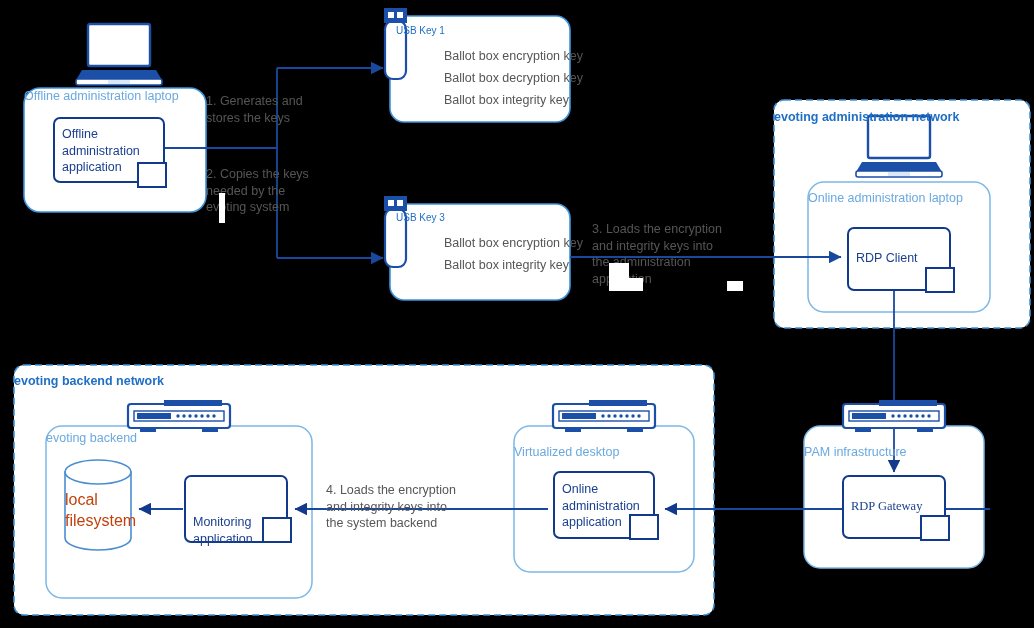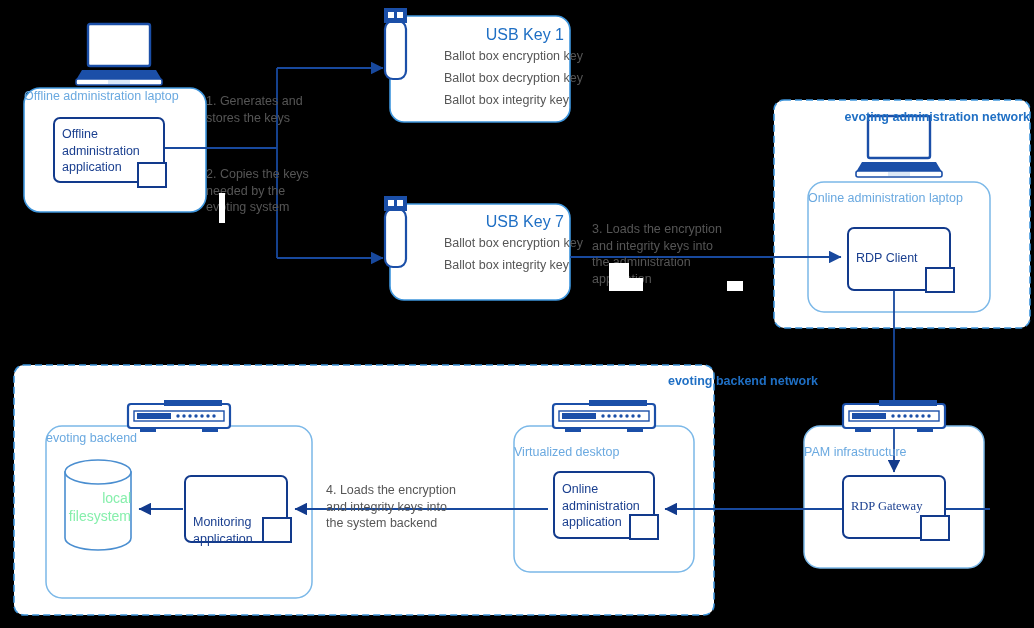--- a/index.html
+++ b/index.html
@@ -3,27 +3,27 @@
 <meta charset="utf-8">
 <style>
   html,body{margin:0;padding:0;background:#000;}
   #stage{
     position:relative;width:1034px;height:628px;background:#000;
     font-family:"Liberation Sans", sans-serif;overflow:hidden;
   }
   #svg-layer{position:absolute;left:0;top:0;width:1034px;height:628px;}
 
   .lbl{position:absolute;white-space:pre;line-height:1.32;}
-  .net-title{color:#1f6fc4;font-size:12.5px;font-weight:bold;text-align:right;}
+  .net-title{color:#1f6fc4;font-size:12.5px;font-weight:bold;text-align:left;}
   .grp-title{color:#6aa9e0;font-size:12.5px;}
-  .node-title{color:#1f6fc4;font-size:16px;text-align:right;}
+  .node-title{color:#1f6fc4;font-size:10px;text-align:left;}
   .node-text{color:#1a3f8f;font-size:12.5px;}
   .key-item{color:#565656;font-size:12.5px;margin-left:32px;}
   .step{color:#565656;font-size:12.5px;text-align:left;}
-  .db-text{color:#86efac;font-size:14px;text-align:right;line-height:1.32;}
+  .db-text{color:#c2410c;font-size:16px;text-align:left;line-height:1.32;}
 
   .white-art{position:absolute;background:#fff;}
 </style>
 </head>
 <body>
 
 <div id="stage">
 
   <svg id="svg-layer" viewBox="0 0 1034 628">
     <defs>
@@ -199,21 +199,21 @@
 
   <div class="lbl node-text" style="left:62px;top:126px;width:96px;white-space:pre-line;">Offline
 administration
 application</div>
 
   <div class="lbl node-title" style="left:396px;top:24px;width:168px;">USB Key 1</div>
   <div class="lbl key-item" style="left:412px;top:48px;">Ballot box encryption key</div>
   <div class="lbl key-item" style="left:412px;top:70px;">Ballot box decryption key</div>
   <div class="lbl key-item" style="left:412px;top:92px;">Ballot box integrity key</div>
 
-  <div class="lbl node-title" style="left:396px;top:211px;width:168px;">USB Key 7</div>
+  <div class="lbl node-title" style="left:396px;top:211px;width:168px;">USB Key 3</div>
   <div class="lbl key-item" style="left:412px;top:235px;">Ballot box encryption key</div>
   <div class="lbl key-item" style="left:412px;top:257px;">Ballot box integrity key</div>
 
   <div class="lbl step" style="left:206px;top:93px;width:144px;white-space:pre-line;">1. Generates and
 stores the keys</div>
   <div class="lbl step" style="left:206px;top:166px;width:144px;white-space:pre-line;">2. Copies the keys
 needed by the
 evoting system</div>
   <div class="lbl step" style="left:592px;top:221px;width:176px;white-space:pre-line;">3. Loads the encryption
 and integrity keys into

